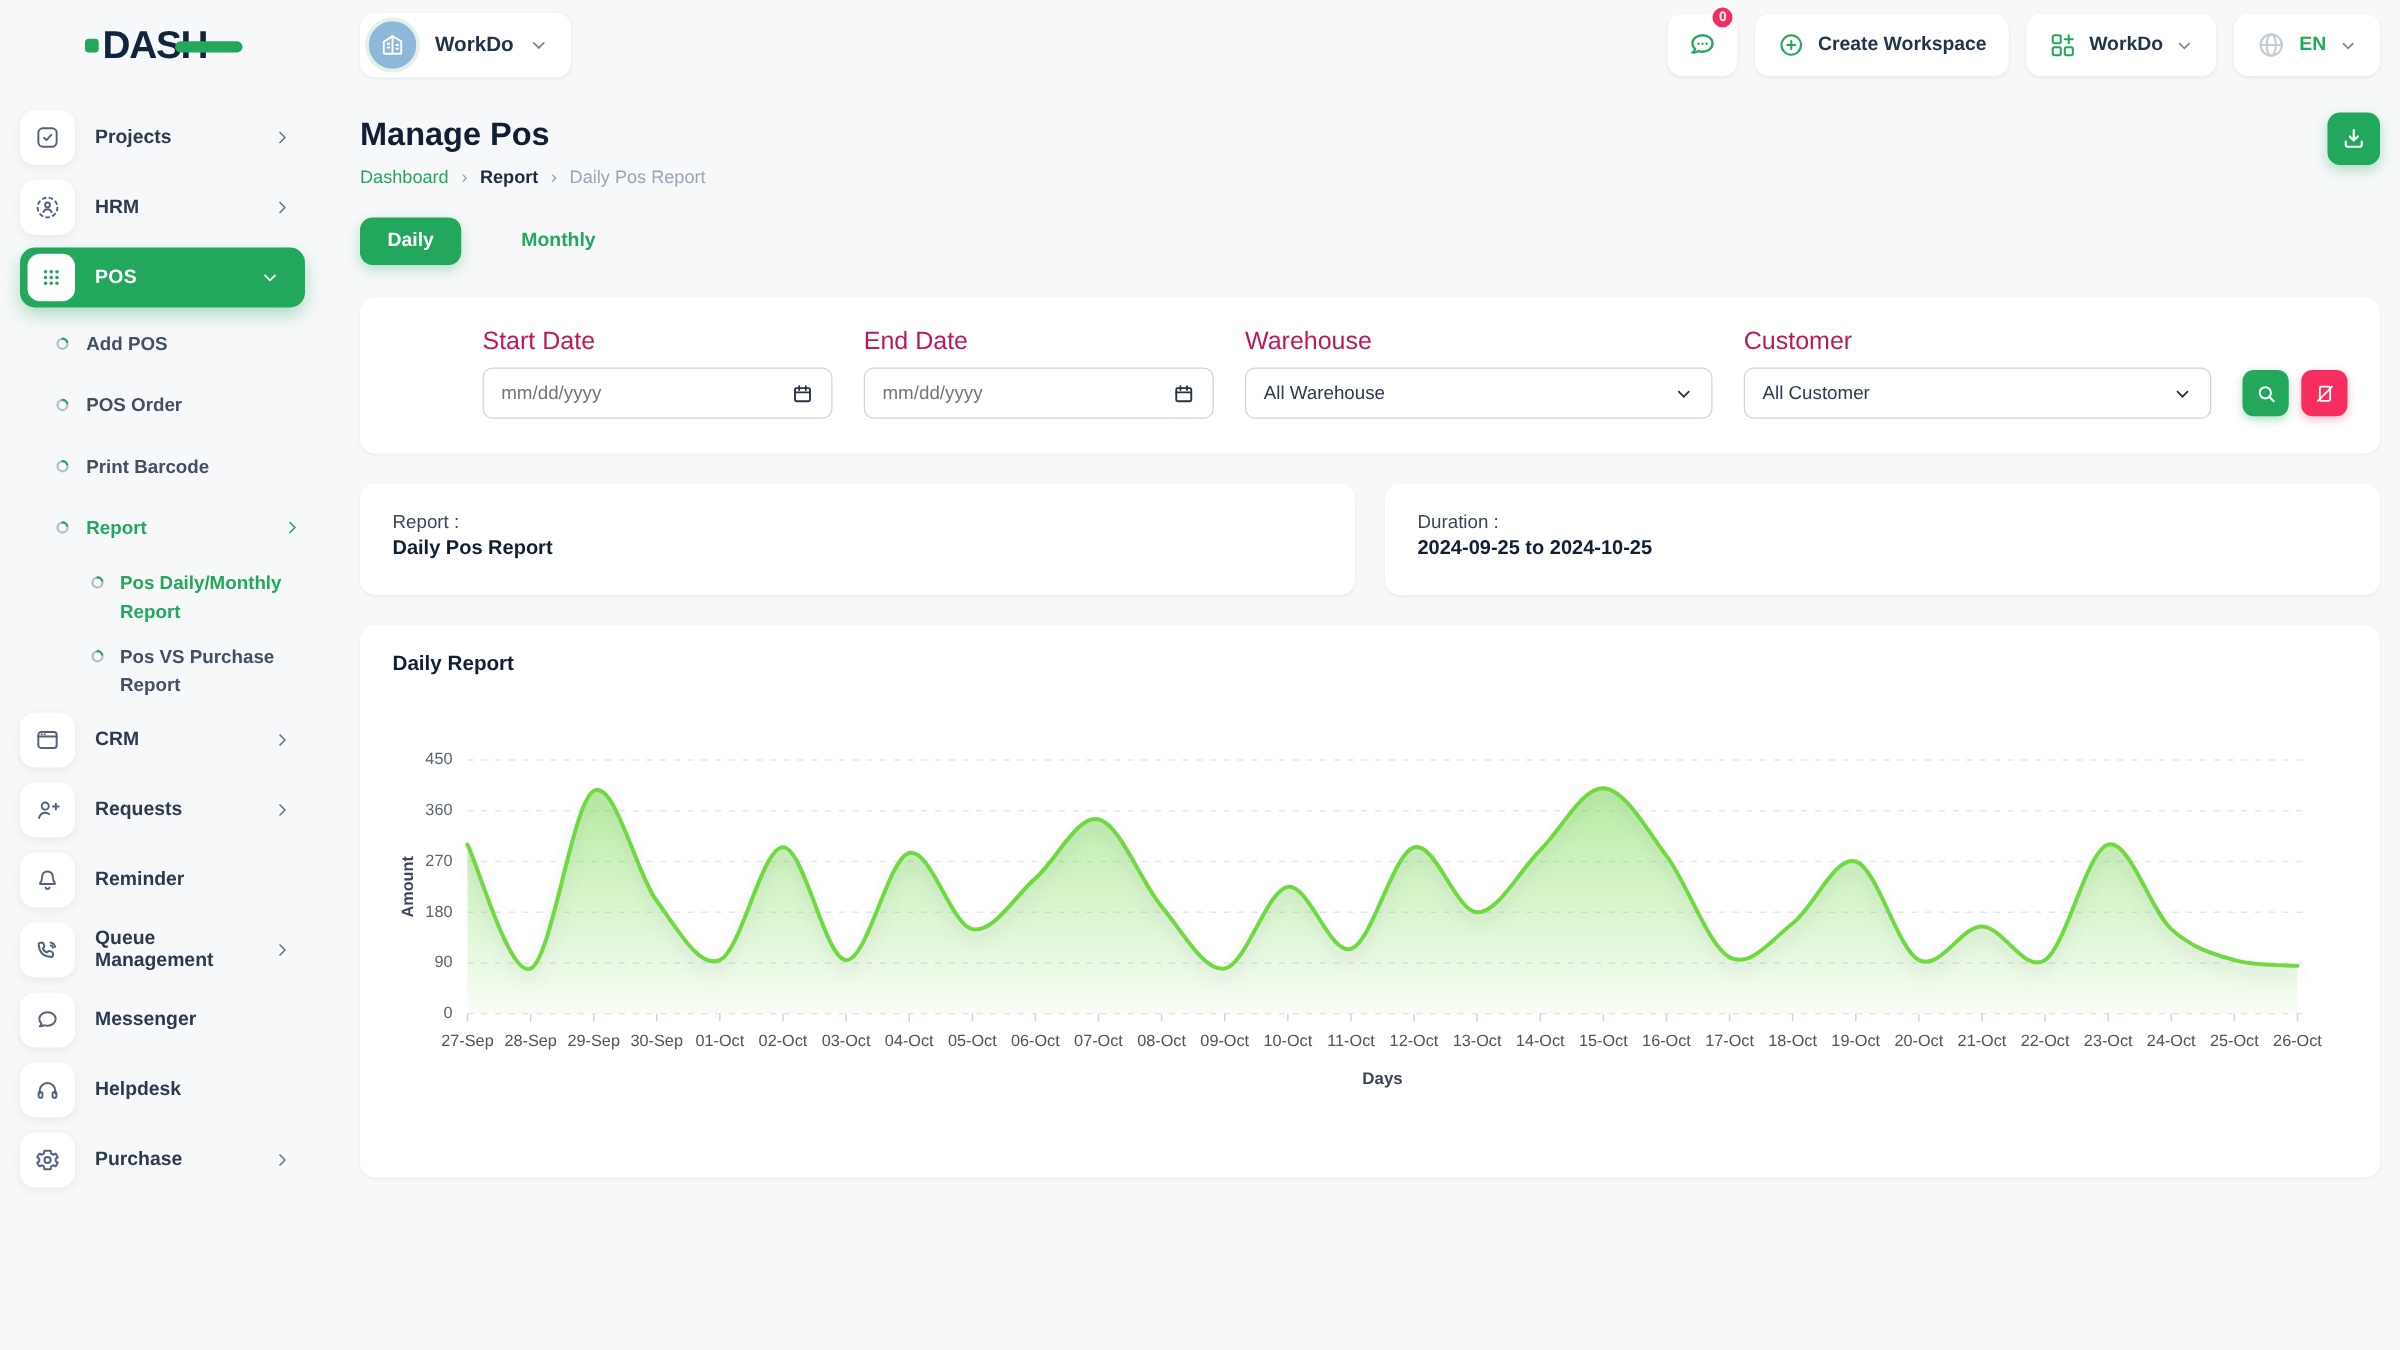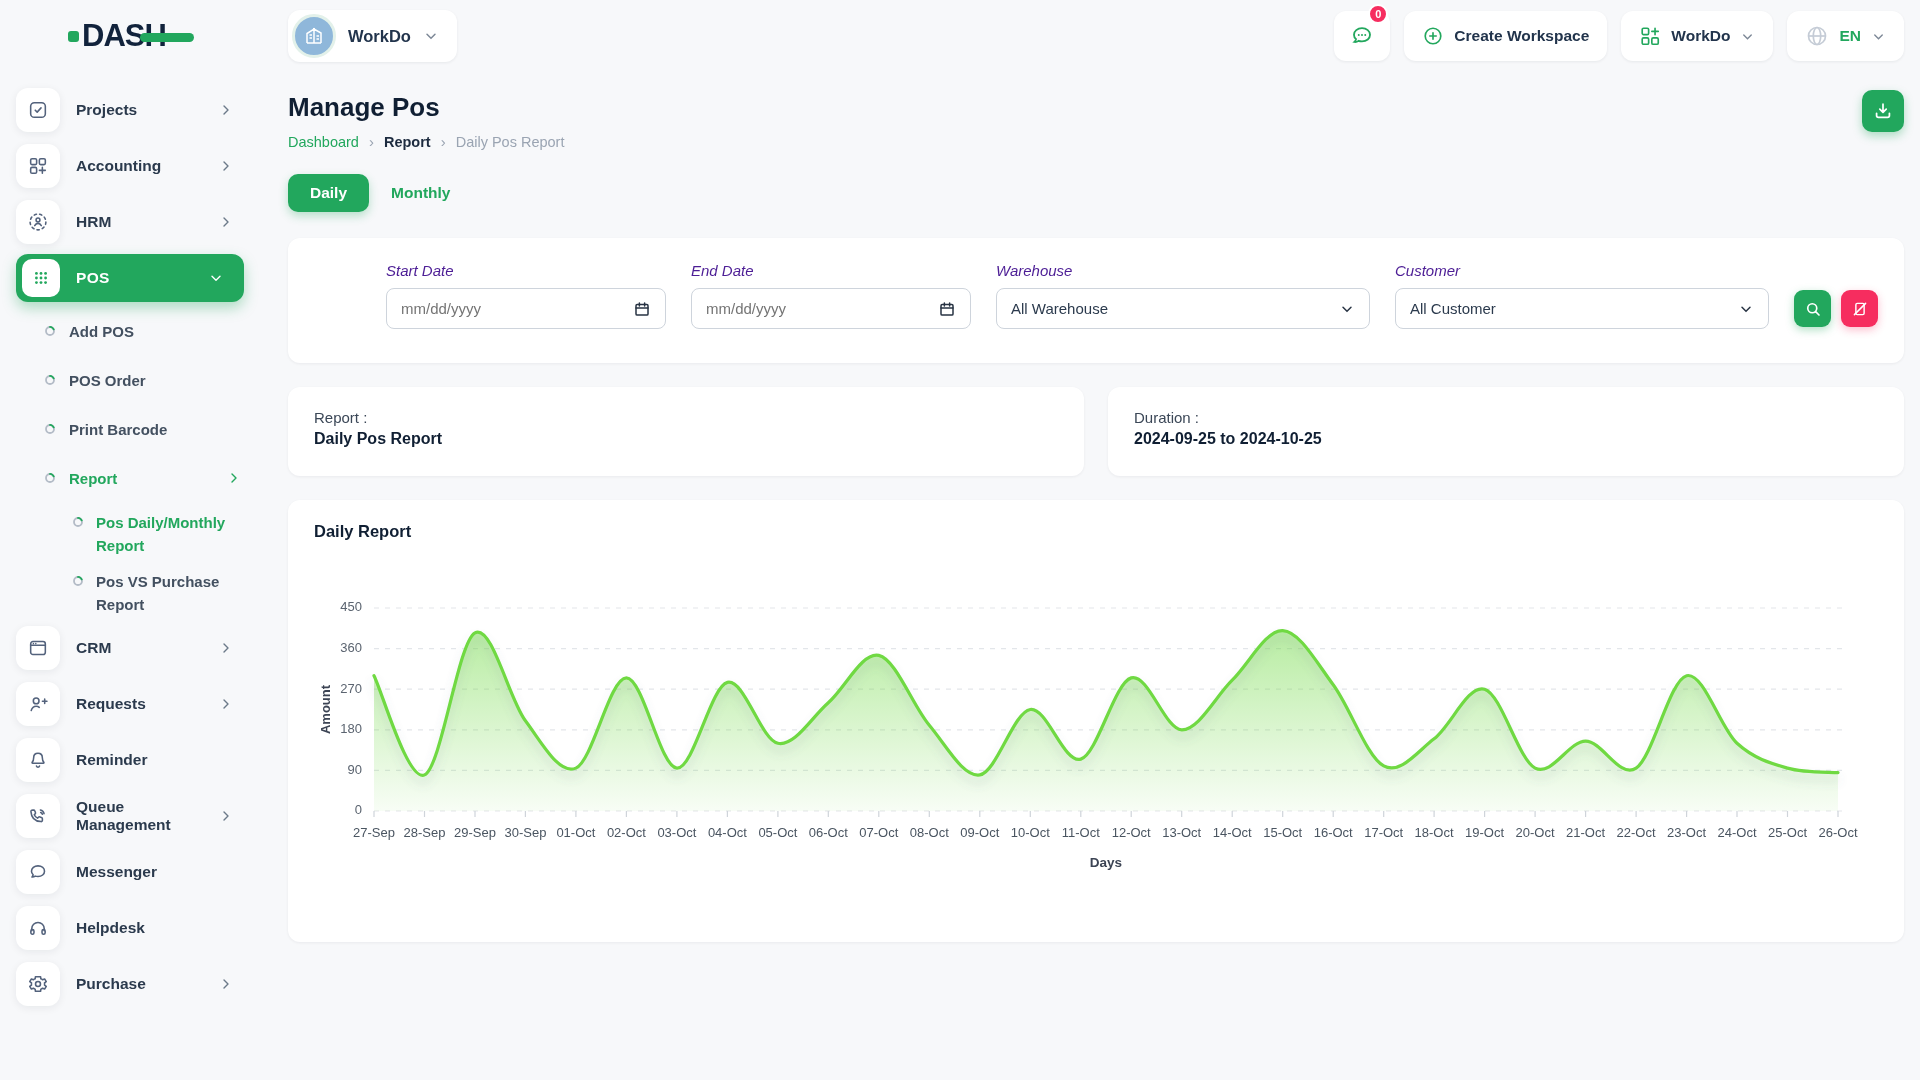--- a/index.html
+++ b/index.html
@@ -55,29 +55,29 @@
   .page-head { display:flex; align-items:flex-start; }
   .page-title { font-size:26px; font-weight:700; color:#101f33; margin-top:18px; }
   .breadcrumb { display:flex; align-items:center; gap:10px; margin-top:10px; font-size:14.5px; }
   .breadcrumb .bc-link { color:#22a75d; cursor:pointer; }
   .breadcrumb .bc-mid { color:#1d2b3f; font-weight:600; cursor:pointer; }
   .breadcrumb .bc-current { color:#9aa4b2; }
   .breadcrumb .bc-sep { color:#9aa4b2; font-size:15px; }
   .dl-btn { margin-left:auto; margin-top:16px; width:42px; height:42px; border-radius:10px; background:#22a75d; border:none;
             display:flex; align-items:center; justify-content:center; cursor:pointer; box-shadow:0 4px 10px rgba(34,167,93,.35); }
 
-  .tabs { display:flex; align-items:flex-end; gap:0; margin-top:24px; }
+  .tabs { display:flex; align-items:flex-end; gap:26px; margin-top:24px; }
   .tab { border:none; background:transparent; font-size:15.5px; font-weight:600; padding:10px 22px; border-radius:10px; cursor:pointer; color:#22a75d; }
   .tab.active { background:#22a75d; color:#fff; box-shadow:0 4px 10px rgba(34,167,93,.3); }
 
   .card { background:#fff; border-radius:12px; box-shadow:0 1px 3px rgba(16,24,40,.06); }
   .filter-card { margin-top:26px; height:125px; padding:24px 26px; }
   .filter-form { display:flex; justify-content:flex-end; align-items:flex-end; gap:25px; }
   .field { display:flex; flex-direction:column; }
-  .field label { font-size:15px; color:#4c1d95; margin-bottom:9px;font-style:italic; }
+  .field label { font-size:20px; color:#be185d; margin-bottom:9px; }
   .input, .select { height:41px; border:1px solid #ced4dc; border-radius:8px; background:#fff; display:flex; align-items:center;
            padding:0 14px; font-size:15px; color:#2b3a4d; }
   .date-input { width:280px; justify-content:space-between; }
   .date-input input { border:none; outline:none; font-size:15px; color:#55master6b7a; color:#5b6a7a; width:150px; font-family:inherit; background:transparent; }
   .select { width:374px; justify-content:space-between; cursor:pointer; }
   .btn-group { display:flex; gap:10px; padding-bottom:2px; }
   .sq-btn { width:37px; height:37px; border-radius:9px; border:none; display:flex; align-items:center; justify-content:center; cursor:pointer; }
   .sq-btn.green { background:#22a75d; box-shadow:0 3px 8px rgba(34,167,93,.35); }
   .sq-btn.red { background:#f62d5f; box-shadow:0 3px 8px rgba(246,45,95,.3); }
 
@@ -105,38 +105,20 @@
         <div class="sb-top">
           <span class="sb-tile">
             <span class="sb-icon" style="display:flex">
               <svg viewBox="0 0 24 24" width="22" height="22" fill="none" stroke="#53627c" stroke-width="1.7" stroke-linecap="round" stroke-linejoin="round">
                 <rect x="4" y="4" width="16" height="16" rx="4"></rect>
                 <path d="M9 12.2l2.1 2.1 4.2-4.6"></path>
               </svg>
             </span>
           </span>
           <span class="sb-label">Projects</span>
-          <span class="sb-chevron">
-            <svg width="16" height="16" viewBox="0 0 24 24" fill="none" stroke="#6b7989" stroke-width="2.1" stroke-linecap="round" stroke-linejoin="round">
-              <path d="M9 6l6 6-6 6"></path>
-            </svg>
-          </span>
-        </div>
-        <div class="sb-top">
-          <span class="sb-tile">
-            <span class="sb-icon" style="display:flex">
-              <svg viewBox="0 0 24 24" width="22" height="22" fill="none" stroke="#53627c" stroke-width="1.7" stroke-linecap="round" stroke-linejoin="round">
-                <rect x="4" y="4" width="6.5" height="6.5" rx="1.5"></rect>
-                <rect x="13.5" y="4" width="6.5" height="6.5" rx="1.5"></rect>
-                <rect x="4" y="13.5" width="6.5" height="6.5" rx="1.5"></rect>
-                <path d="M16.75 13.5V20M13.5 16.75H20"></path>
-              </svg>
-            </span>
-          </span>
-          <span class="sb-label">Accounting</span>
           <span class="sb-chevron">
             <svg width="16" height="16" viewBox="0 0 24 24" fill="none" stroke="#6b7989" stroke-width="2.1" stroke-linecap="round" stroke-linejoin="round">
               <path d="M9 6l6 6-6 6"></path>
             </svg>
           </span>
         </div>
         <div class="sb-top">
           <span class="sb-tile">
             <span class="sb-icon" style="display:flex">
               <svg viewBox="0 0 24 24" width="22" height="22" fill="none" stroke="#53627c" stroke-width="1.7" stroke-linecap="round" stroke-linejoin="round">

